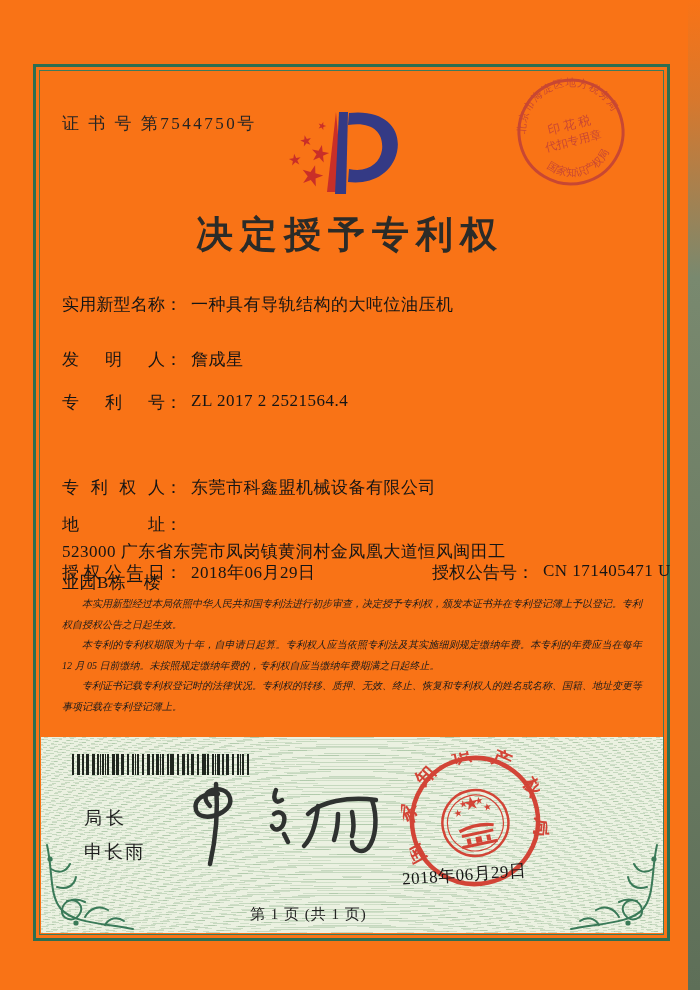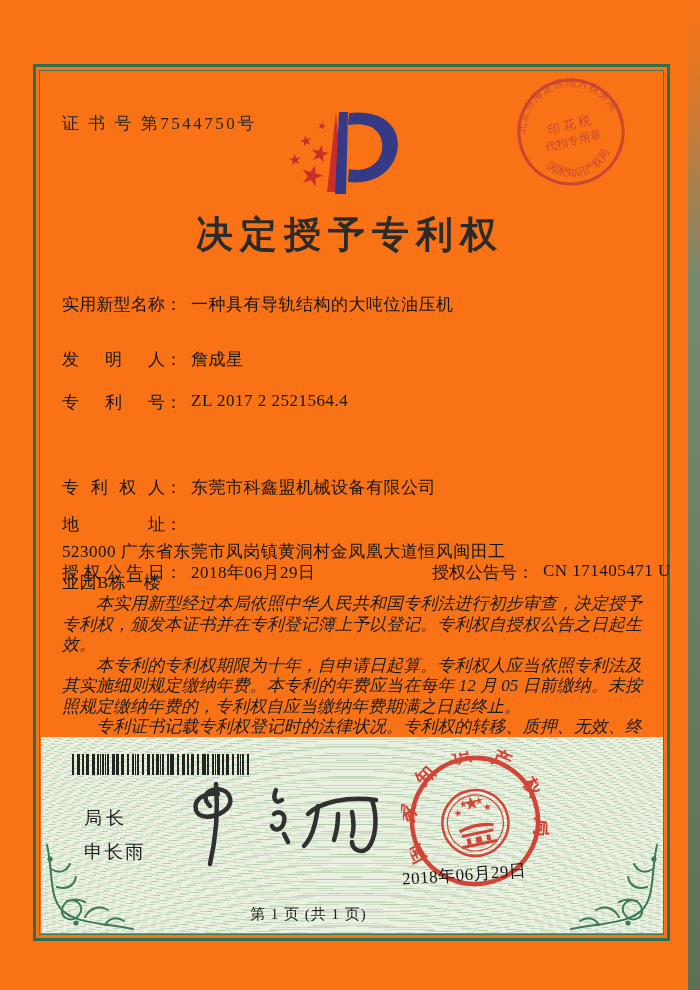--- a/index.html
+++ b/index.html
@@ -26,21 +26,21 @@
              transform:rotate(-14deg);opacity:.85;}
   
   .frow{position:absolute;left:62px;font-size:17px;color:#151515;white-space:nowrap;}
   .flabel{display:inline-block;width:103px;text-align:justify;text-align-last:justify;vertical-align:top;}
   .fcolon{display:inline-block;margin-right:9px;vertical-align:top;}
   .fval{display:inline-block;vertical-align:top;letter-spacing:.5px;}
   .frow.wrap{white-space:normal;width:575px;}
   .frow.wrap .fval{width:455px;line-height:31px;}
   .frow-right{position:absolute;left:370px;top:0;white-space:nowrap;}
   
-  .body-text{position:absolute;left:62px;top:594px;width:580px;font-size:17px;
+  .body-text{position:absolute;left:62px;top:594px;width:580px;font-size:10px;
              line-height:20.5px;color:#1c1c1c;font-style:italic;}
   .body-text p{margin:0;text-indent:2em;text-align:justify;}
   
   .panel{position:absolute;left:41px;top:737px;width:622px;height:196px;
     background-color:#ebf1e1;
     background-image:
       repeating-radial-gradient(ellipse 1500px 430px at 50% -90%, rgba(110,158,110,.30) 0 1.5px, rgba(0,0,0,0) 1.5px 8px),
       repeating-radial-gradient(ellipse 1700px 520px at 50% 195%, rgba(110,158,110,.22) 0 1.5px, rgba(0,0,0,0) 1.5px 9px);}
   .flourish{position:absolute;width:95px;height:92px;}
   .flourish.bl{left:43px;top:843px;}

